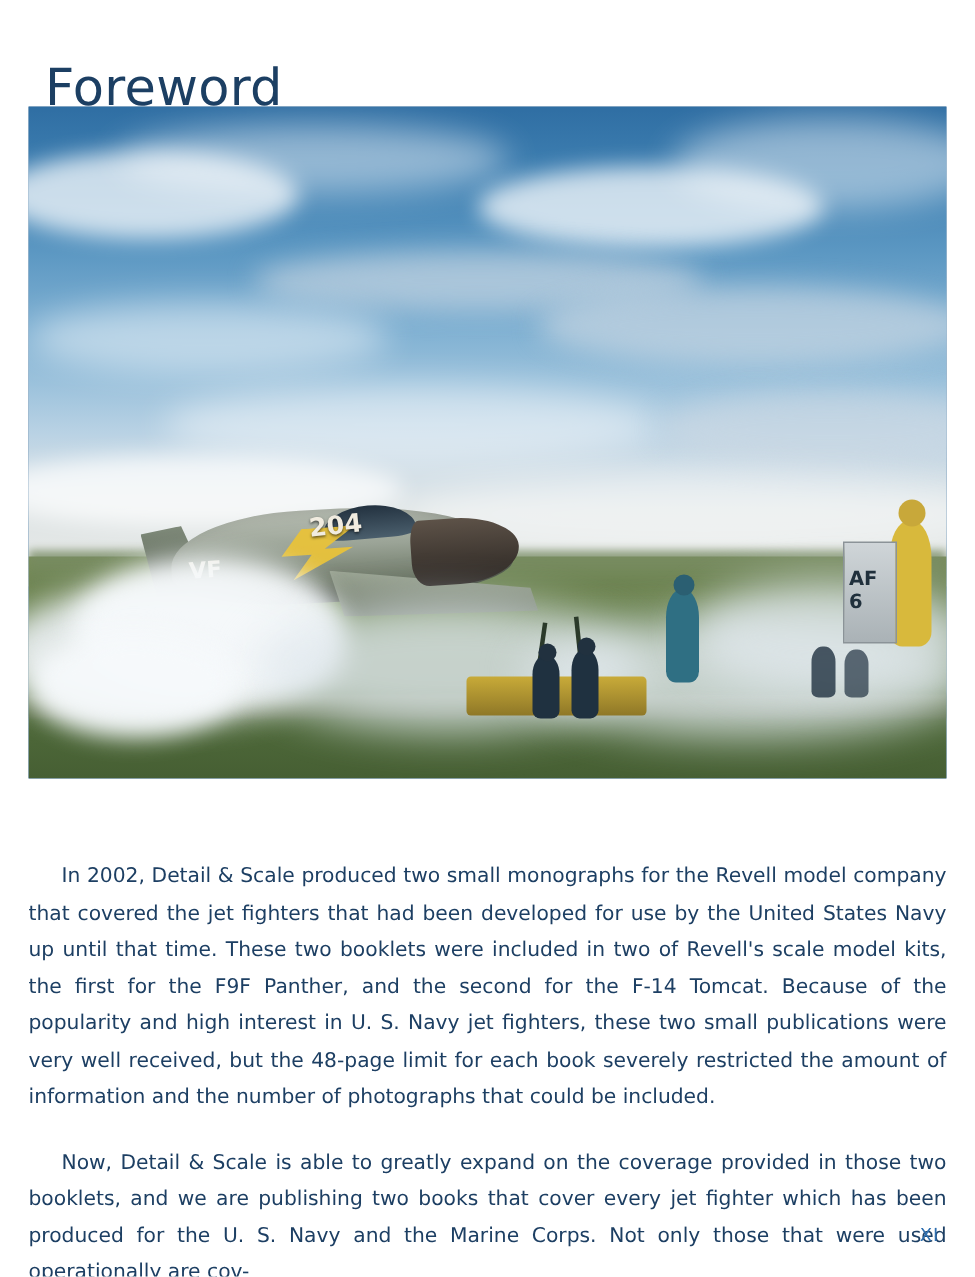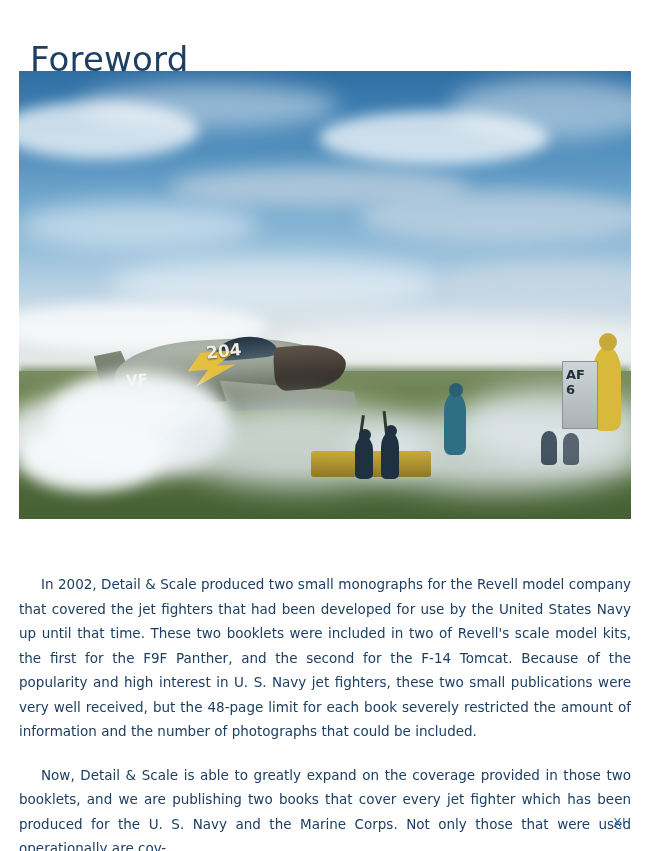--- a/index.html
+++ b/index.html
@@ -195,21 +195,21 @@
   }
   .sign-board {
     position: absolute;
     left: 543px; top: 290px;
     width: 34px; height: 66px;
     background: linear-gradient(to bottom,#cfd5d8,#aab2b6);
     border: 1px solid #8b9398;
   }
   .sign-af {
     position: absolute;
-    left: 547px; top: 296px;
+    left: 547px; top: 308px;
     color: #20303c;
     font-family: "DejaVu Sans", sans-serif;
     font-size: 13px;
     font-weight: 700;
     line-height: 15px;
   }
   .tow-cart {
     position: absolute;
     left: 292px; top: 380px;
     width: 120px; height: 26px;

